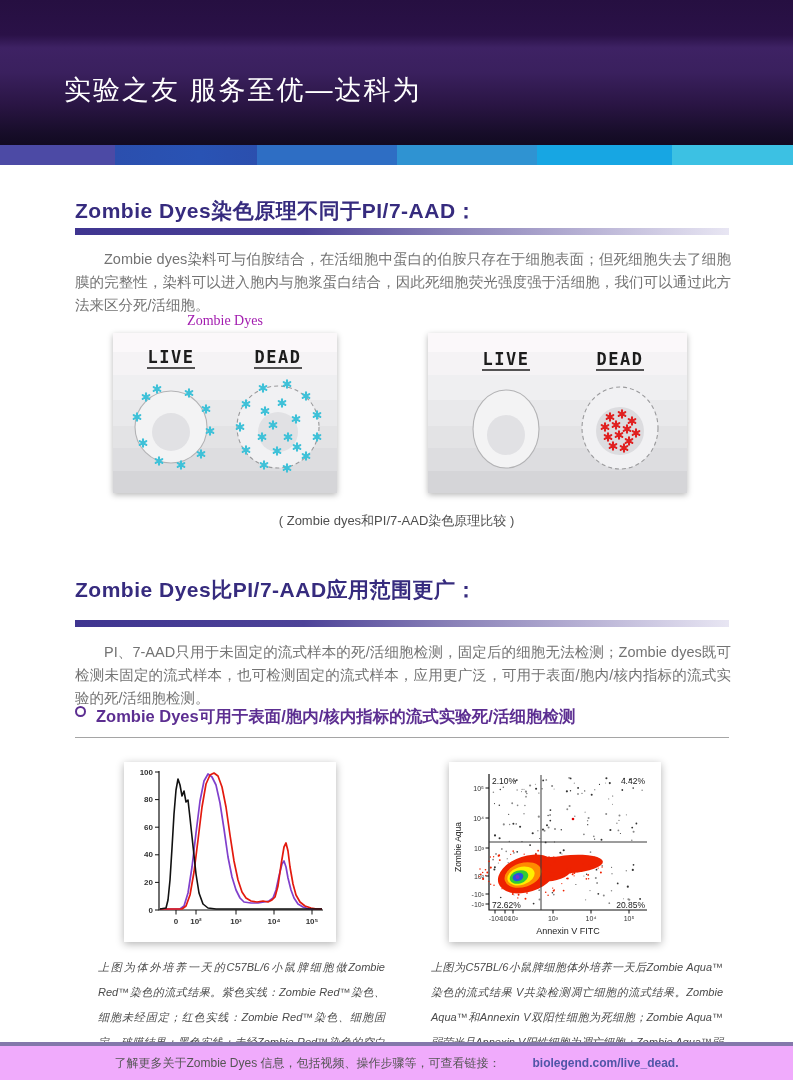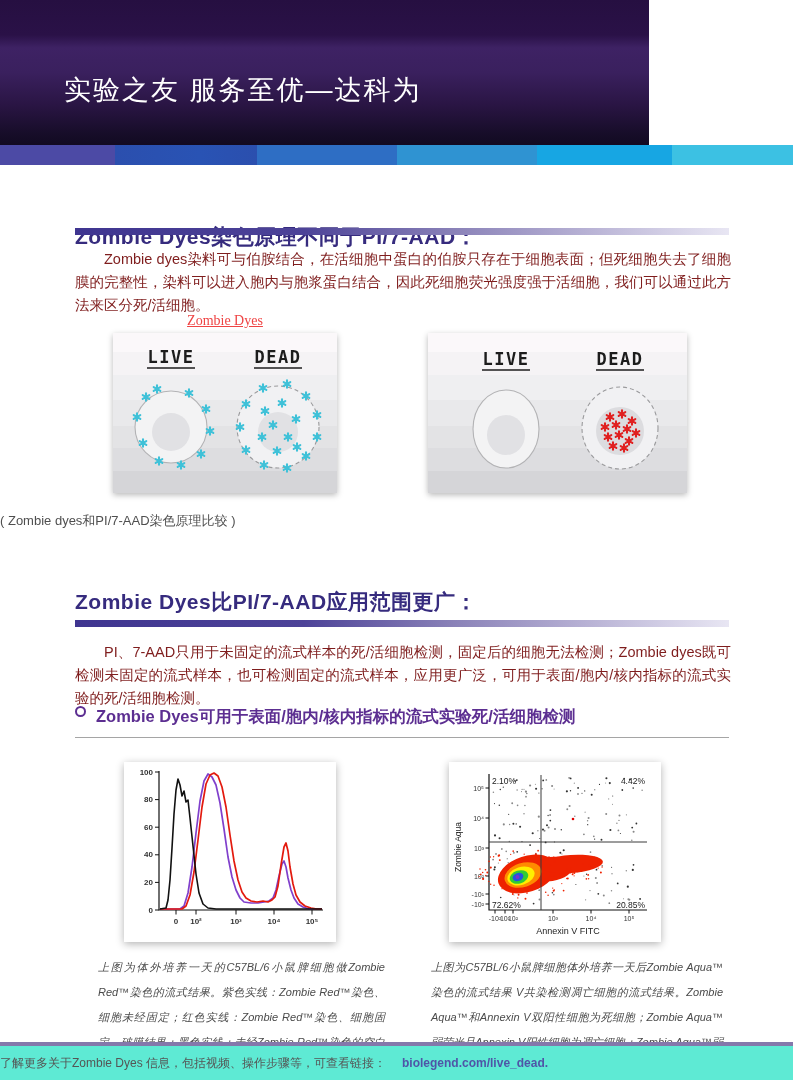--- a/index.html
+++ b/index.html
@@ -2,21 +2,21 @@
 <html><head>
 <meta charset="utf-8">
 <style>
   html,body{margin:0;padding:0;}
   body{
     width:793px;height:1080px;position:relative;background:#ffffff;
     font-family:"Liberation Sans","DejaVu Sans",sans-serif;overflow:hidden;
   }
   
   .header{
-    position:absolute;left:0;top:0;width:649px;height:145px;
+    position:absolute;left:0;top:0;width:793px;height:145px;
     background:linear-gradient(180deg,#260f41 0%,#2a1147 24%,#3e2264 33%,#3a205e 50%,#2a1544 72%,#170d29 92%,#120a21 100%);
   }
   .slogan{
     position:absolute;left:64px;top:72px;color:#ffffff;font-size:27px;
     letter-spacing:2px;white-space:nowrap;
   }
   .stripes{position:absolute;left:0;top:145px;width:793px;height:20px;display:flex;}
   .stripes div{height:100%;}
   .st1{width:115px;background:#4c4aa5;}
   .st2{width:142px;background:linear-gradient(90deg,#2b4fae,#2953b4 60%,#2b4fae);}
@@ -28,30 +28,30 @@
   .sec-title{
     position:absolute;left:75px;margin:0;font-size:21px;font-weight:bold;
     color:#362b7e;letter-spacing:0.5px;white-space:nowrap;
   }
   .title-rule{
     position:absolute;left:75px;width:654px;height:7px;
     background:linear-gradient(90deg,#3f3590 0%,#4d4398 35%,#8a82b8 58%,#b7b1d4 78%,#e8e6f3 100%);
   }
   .para{
     position:absolute;left:75px;width:656px;margin:0;font-size:14.5px;
-    color:#7f1d1d;line-height:23px;text-align:justify;text-indent:2em;
+    color:#737373;line-height:23px;text-align:justify;text-indent:2em;
   }
   
-  .panel-title{position:absolute;font-size:14px;color:#ef4444;text-align:center;
-    font-family:"Liberation Serif","DejaVu Serif",serif;text-decoration:underline;}
+  .panel-title{position:absolute;font-size:14px;color:#a21caf;text-align:center;
+    font-family:"Liberation Serif","DejaVu Serif",serif;}
   .panel{position:absolute;top:333px;height:160px;background:#ef4444;
     box-shadow:0 2px 6px rgba(0,0,0,0.28);}
   .panel svg{display:block;}
   .diagram-caption{
-    position:absolute;left:0;top:512px;width:793px;text-align:left;
+    position:absolute;left:0;top:512px;width:793px;text-align:center;
     font-size:13px;color:#4f4f4f;
   }
   
   .bullet-row{position:absolute;left:75px;top:706px;display:flex;}
   .bullet-ring{
     width:7px;height:7px;border:2.5px solid #5c2e91;border-radius:50%;
     display:inline-block;margin-right:10px;
   }
   .bullet-label{font-size:16.5px;font-weight:600;color:#5c2e91;white-space:nowrap;}
   .thin-rule{position:absolute;left:75px;top:737px;width:654px;height:1px;background:#a5a5a5;}
@@ -59,43 +59,43 @@
   .chart-card{position:absolute;top:762px;width:212px;height:180px;background:#fff;
     box-shadow:0 2px 8px rgba(0,0,0,0.30);}
   .chart-card svg{display:block;}
   .fig-caption{
     position:absolute;top:955px;margin:0;font-size:11px;line-height:25px;
     color:#4a4a4a;text-align:justify;font-style:italic;
   }
   
   .footer-rule{position:absolute;left:0;top:1042px;width:793px;height:4px;background:#8478ab;}
   .footer{
-    position:absolute;left:0;top:1046px;width:793px;height:34px;background:#5eead4;
-    display:flex;align-items:center;font-size:12px;color:#555555;
+    position:absolute;left:0;top:1046px;width:793px;height:34px;background:#f0abfc;
+    display:flex;align-items:center;justify-content:center;font-size:12px;color:#555555;gap:16px;
   }
   .footer a{color:#4f55a7;font-weight:bold;text-decoration:none;margin-left:16px;}
   text{font-family:"Liberation Sans","DejaVu Sans",sans-serif;}
   .cellword{font-family:"DejaVu Sans Mono","Liberation Mono",monospace;font-weight:bold;letter-spacing:1.5px;}
 </style>
 </head>
 <body>
 
 <div class="header">
   <span class="slogan">实验之友 服务至优—达科为</span>
 </div>
 <div class="stripes">
   <div class="st1"></div>
   <div class="st2"></div>
   <div class="st3"></div>
   <div class="st4"></div>
   <div class="st5"></div>
   <div class="st6"></div>
 </div>
 
-<h2 class="sec-title" style="top:197px;margin-top:26px;">Zombie Dyes染色原理不同于PI/7-AAD：</h2>
+<h2 class="sec-title" style="top:197px;">Zombie Dyes染色原理不同于PI/7-AAD：</h2>
 <div class="title-rule" style="top:228px;"></div>
 <p class="para" style="top:248px;">Zombie dyes染料可与伯胺结合，在活细胞中蛋白的伯胺只存在于细胞表面；但死细胞失去了细胞膜的完整性，染料可以进入胞内与胞浆蛋白结合，因此死细胞荧光强度强于活细胞，我们可以通过此方法来区分死/活细胞。</p>
 
 <div class="panel-title" style="left:113px;top:313px;width:224px;">Zombie Dyes</div>
 <div class="panel-title" style="left:428px;top:313px;width:259px;margin-top:44px;">PI / 7-AAD</div>
 
 <div class="panel" style="left:113px;width:224px;">
 <svg width="224" height="160" viewBox="0 0 224 160">
   <defs>
     <g id="ast">
@@ -196,21 +196,21 @@
           <use href="#ast" transform="translate(201,108)"></use>
       <use href="#ast" transform="translate(185,113)"></use>
           <use href="#ast" transform="translate(196,115)"></use>
     </g>
   </g>
 </svg>
 </div>
 
 <div class="diagram-caption">( Zombie dyes和PI/7-AAD染色原理比较 )</div>
 
-<h2 class="sec-title" style="top:588px;">Zombie Dyes比PI/7-AAD应用范围更广：</h2>
+<h2 class="sec-title" style="top:576px;">Zombie Dyes比PI/7-AAD应用范围更广：</h2>
 <div class="title-rule" style="top:620px;"></div>
 <p class="para" style="top:641px;">PI、7-AAD只用于未固定的流式样本的死/活细胞检测，固定后的细胞无法检测；Zombie dyes既可检测未固定的流式样本，也可检测固定的流式样本，应用更广泛，可用于表面/胞内/核内指标的流式实验的死/活细胞检测。</p>
 
 <div class="bullet-row">
   <span class="bullet-ring"></span>
   <span class="bullet-label">Zombie Dyes可用于表面/胞内/核内指标的流式实验死/活细胞检测</span>
 </div>
 <div class="thin-rule"></div>
 
 <div class="chart-card" style="left:124px;font-weight:bold;">

